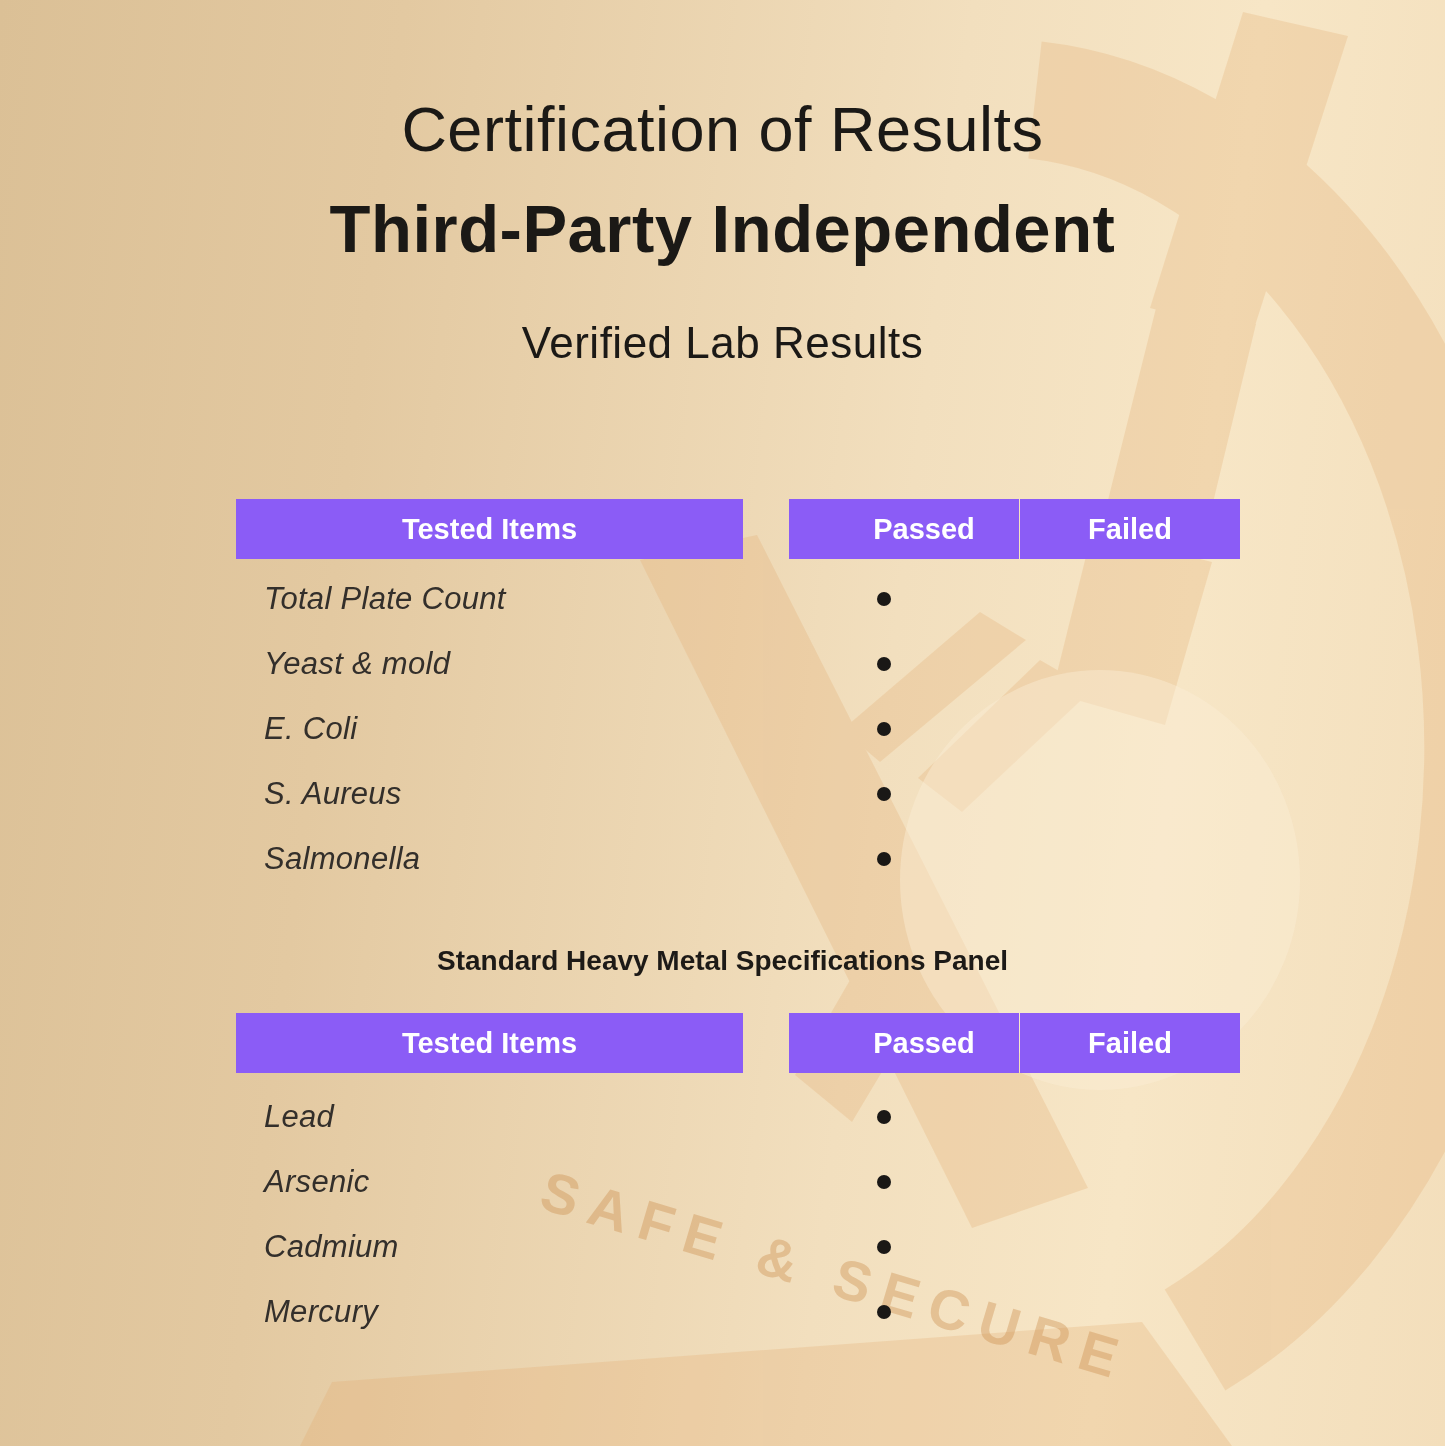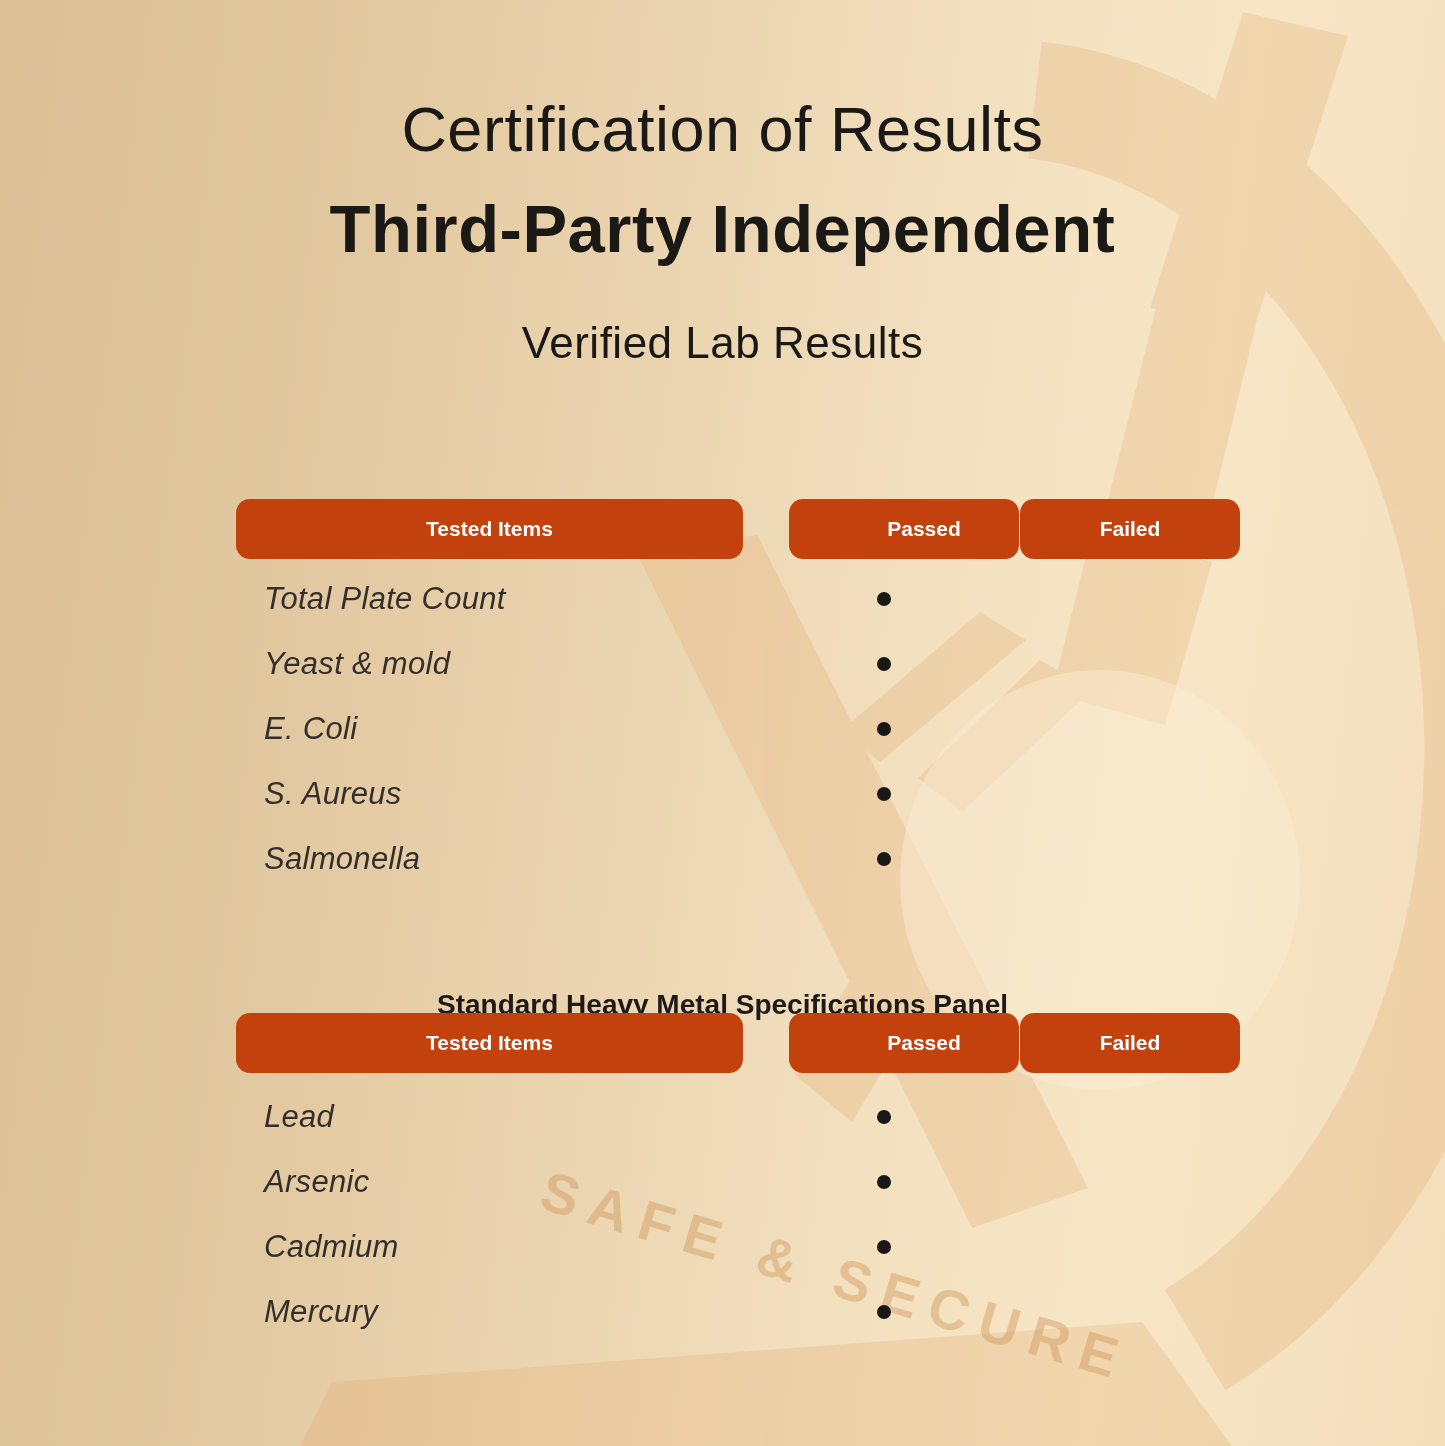--- a/index.html
+++ b/index.html
@@ -21,28 +21,28 @@
   }
   .content{position:absolute;inset:0;z-index:3;}
   .title-1,.title-2,.title-3,.section-title{
     position:absolute;left:0;width:100%;text-align:center;line-height:1.05;color:#1b1916;
   }
   .title-1{top:96px;font-size:63px;font-weight:500;letter-spacing:0.5px;}
   .title-2{top:194px;font-size:67px;font-weight:800;letter-spacing:0.5px;}
   .title-3{top:320px;font-size:44px;font-weight:400;letter-spacing:0.5px;}
   .section-title{font-size:28px;font-weight:700;color:#1d1a17;}
   .sec1{top:432px;}
-  .sec2{top:946px;margin-top:44px;}
+  .sec2{top:946px;}
   .thead{position:absolute;left:236px;width:975px;height:60px;}
   .thead1{top:499px;}
   .thead2{top:1013px;}
   .hcell{
-    position:absolute;top:0;height:60px;background:#c2410c;
-    color:#ffffff;font-weight:700;font-size:21px;
-    display:flex;align-items:center;justify-content:center;border-radius:14px;
+    position:absolute;top:0;height:60px;background:#8b5cf6;
+    color:#ffffff;font-weight:700;font-size:29px;
+    display:flex;align-items:center;justify-content:center;
   }
   .hcell.c-tested{left:0;width:507px;}
   .hcell.c-passed{left:553px;width:190px;padding-left:40px;}
   .hcell.c-failed{left:784px;width:220px;}
   .rows{position:absolute;left:236px;width:975px;}
   .rows1{top:566px;}
   .rows2{top:1084px;}
   .row{position:relative;height:65px;}
   .row .item{
     position:absolute;left:28px;top:50%;transform:translateY(-50%);

